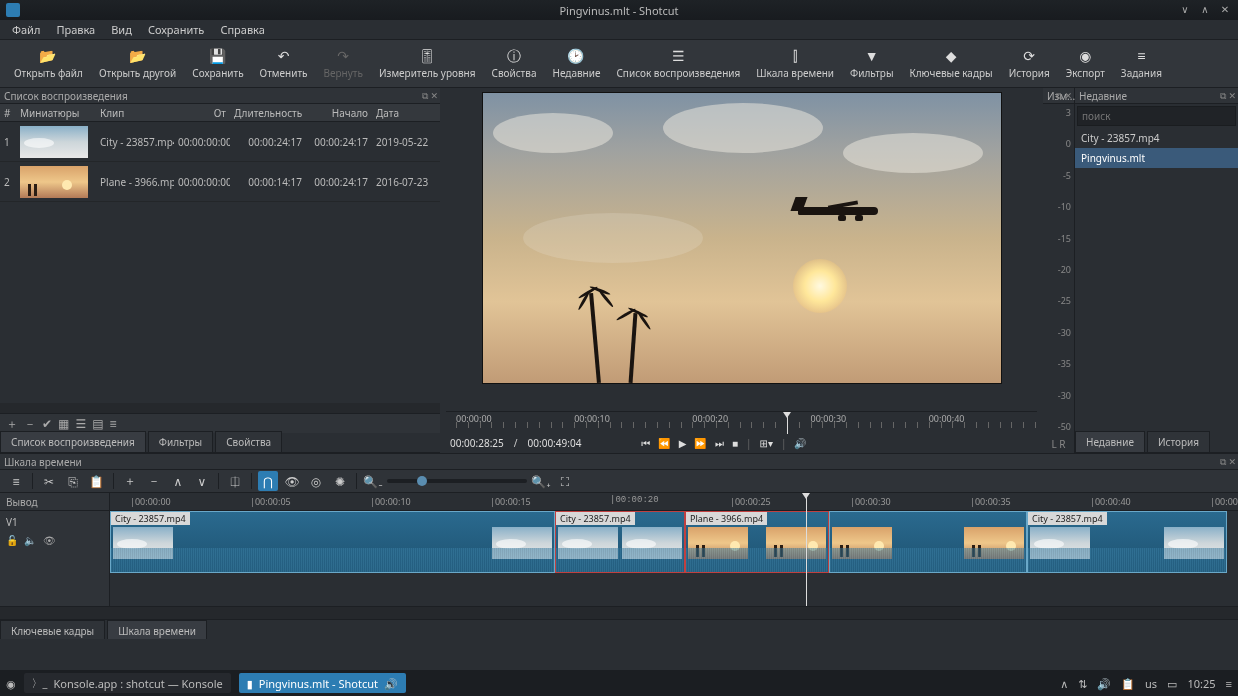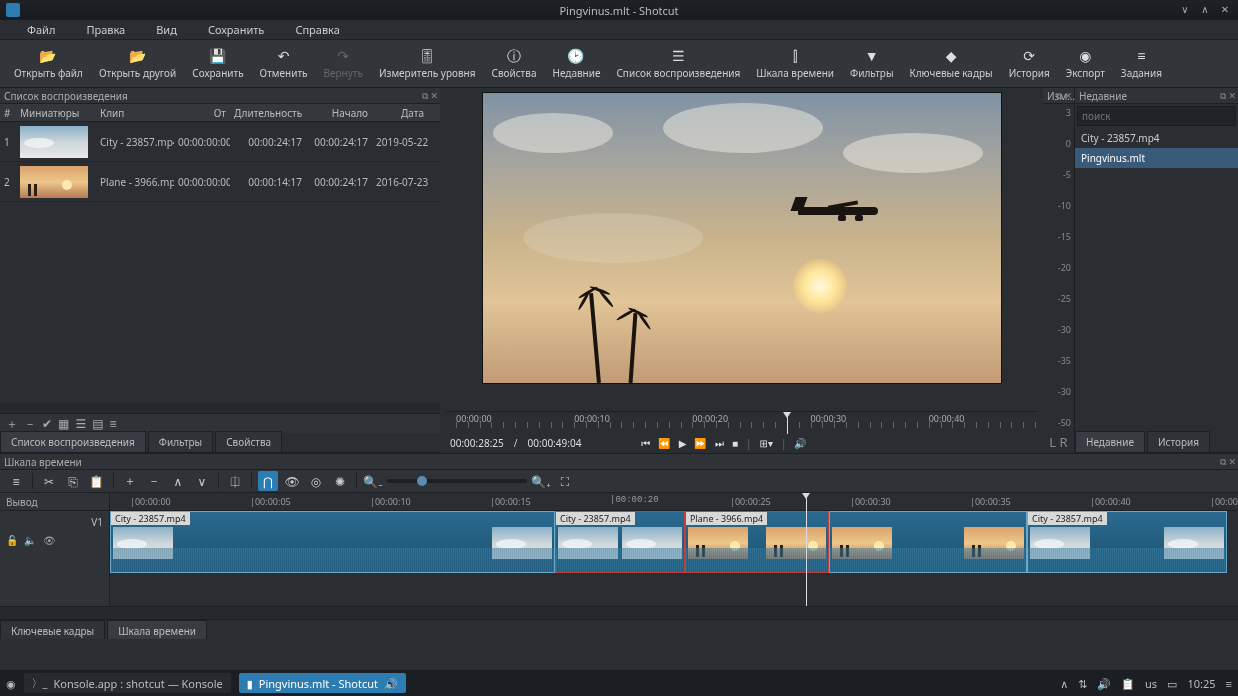--- a/index.html
+++ b/index.html
@@ -3,40 +3,40 @@
 <meta charset="utf-8">
 <style>
 * { margin:0; padding:0; box-sizing:border-box; font-family:"Noto Sans","Segoe UI",Arial,sans-serif; }
 body { width:1238px; height:696px; background:#2a2e33; color:#ccc; font-size:11px; overflow:hidden; }
 .titlebar { height:20px; background:linear-gradient(#1e2226,#181b1f); display:flex; align-items:center; justify-content:center; position:relative; color:#bbb; font-size:11px; }
 .titlebar .win-ctrls { position:absolute; right:6px; top:2px; display:flex; gap:6px; }
 .titlebar .win-ctrls span { width:14px; height:14px; display:flex; align-items:center; justify-content:center; font-size:10px; color:#aaa; cursor:pointer; }
 .titlebar .app-icon { position:absolute; left:6px; top:3px; width:14px; height:14px; background:#2d7db3; border-radius:2px; }
 
 .menubar { height:20px; background:#2a2e33; display:flex; align-items:center; padding:0 6px; gap:4px; font-size:11px; color:#ccc; border-bottom:1px solid #1c1f23; }
-.menubar div { padding:2px 6px; cursor:pointer;margin-left:15px; }
+.menubar div { padding:2px 6px; cursor:pointer; }
 
 .toolbar { height:48px; background:#32363b; display:flex; align-items:center; padding:0 6px; gap:0; border-bottom:1px solid #1c1f23; }
 .tb-btn { display:flex; flex-direction:column; align-items:center; justify-content:center; padding:3px 8px; cursor:pointer; color:#ccc; font-size:10px; min-width:48px; gap:2px; }
 .tb-btn .ico { width:16px; height:16px; display:flex; align-items:center; justify-content:center; font-size:14px; color:#ddd; }
 .tb-btn.disabled { color:#666; }
 .tb-btn.disabled .ico { color:#666; }
 
 .workspace { display:flex; height:365px; }
 .panel-left { width:440px; background:#2a2e33; display:flex; flex-direction:column; }
 .panel-center { flex:1; background:#2a2e33; display:flex; flex-direction:column; padding:0 2px; }
 .panel-right { width:195px; background:#2a2e33; display:flex; }
 
 .panel-header { height:16px; background:#2f3338; display:flex; align-items:center; padding:0 4px; font-size:10px; color:#aaa; position:relative; border-bottom:1px solid #1c1f23; }
 .panel-ctrls { position:absolute; right:2px; top:1px; display:flex; gap:2px; font-size:9px; color:#888; }
 
 .playlist-table { flex:1; background:#2a2e33; font-size:10px; color:#bbb; overflow:hidden; }
 .pl-head { display:flex; background:#34383d; height:18px; align-items:center; border-bottom:1px solid #1c1f23; }
 .pl-head div, .pl-row div { padding:2px 4px; white-space:nowrap; overflow:hidden; }
-.c-idx{width:16px;} .c-thumb{width:80px;} .c-clip{width:78px;} .c-in{width:56px; text-align:right;} .c-dur{width:76px; text-align:right;} .c-start{width:66px; text-align:right;} .c-date{width:56px; text-align:right;}
+.c-idx{width:16px;} .c-thumb{width:80px;} .c-clip{width:78px;} .c-in{width:56px; text-align:right;} .c-dur{width:76px; text-align:right;} .c-start{width:66px; text-align:right;} .c-date{width:56px; }
 .pl-row { display:flex; align-items:center; height:40px; border-bottom:1px solid #232629; }
 .pl-row .c-thumb { display:flex; align-items:center; }
 .thumb-sky { width:68px; height:32px; background:linear-gradient(#8ab0c8 0%,#cdd6da 50%,#e8e8e8 100%); position:relative; }
 .thumb-sky::after{content:"";position:absolute;left:4px;top:12px;width:30px;height:10px;background:rgba(255,255,255,.6);border-radius:50%;}
 .thumb-sunset { width:68px; height:32px; background:linear-gradient(#d9a26a 0%,#eec78a 50%,#b37a57 100%); position:relative; }
 .thumb-sunset::after{content:"";position:absolute;left:42px;top:14px;width:10px;height:10px;background:#ffe9b0;border-radius:50%;}
 .thumb-sunset::before{content:"";position:absolute;left:8px;bottom:2px;width:3px;height:12px;background:#2b1e14;box-shadow:6px 0 0 #2b1e14;}
 
 .pl-scroll { height:10px; background:#25282c; }
 .pl-tools { height:20px; background:#2f3338; display:flex; align-items:center; gap:6px; padding:0 6px; color:#aaa; font-size:12px; border-top:1px solid #1c1f23; }
@@ -67,34 +67,34 @@
 
 .transport { height:20px; background:#2a2e33; display:flex; align-items:center; gap:10px; padding:0 8px; font-size:10px; color:#ccc; }
 .transport .tc { color:#ddd; }
 .trans-btns { display:flex; gap:8px; font-size:10px; }
 .trans-btns span { cursor:pointer; color:#ddd; }
 
 .meter-panel { width:32px; background:#2a2e33; border-right:1px solid #1c1f23; display:flex; flex-direction:column; }
 .recent-panel { flex:1; background:#2a2e33; display:flex; flex-direction:column; }
 .meter-scale { flex:1; display:flex; flex-direction:column; justify-content:space-between; padding:2px 0; font-size:9px; color:#888; text-align:right; }
 .meter-scale div { padding-right:3px; }
-.meter-lr { font-size:13px; color:#888; text-align:center; padding:2px 0; }
+.meter-lr { font-size:10px; color:#888; text-align:center; padding:2px 0; }
 .search-inp { background:#202327; border:1px solid #1a1d20; color:#888; font-size:10px; padding:2px 4px; margin:2px; width:calc(100% - 4px); }
 .recent-item { font-size:10px; padding:3px 6px; cursor:pointer; }
 .recent-item.sel { background:#3a5a7a; color:#fff; }
 
 .timeline-hdr { height:16px; background:#2f3338; display:flex; align-items:center; padding:0 4px; font-size:10px; color:#aaa; border-top:1px solid #1c1f23; position:relative; }
 .timeline-tools { height:24px; background:#2f3338; display:flex; align-items:center; gap:4px; padding:0 6px; border-bottom:1px solid #1c1f23; border-top:1px solid #1c1f23; }
 .tl-btn { width:20px; height:20px; display:flex; align-items:center; justify-content:center; font-size:12px; color:#ccc; cursor:pointer; border-radius:2px; }
 .tl-btn.active { background:#2d7db3; color:#fff; }
 .tl-sep { width:1px; height:16px; background:#1c1f23; margin:0 2px; }
 .zoom-slider { width:140px; height:4px; background:#1c1f23; position:relative; border-radius:2px; }
 .zoom-slider .thumb { position:absolute; left:30px; top:-3px; width:10px; height:10px; background:#5a8db0; border-radius:50%; }
 
-.timeline-body { height:114px; background:#2a2e33; display:flex; border-bottom:1px solid #1c1f23;text-align:right; }
+.timeline-body { height:114px; background:#2a2e33; display:flex; border-bottom:1px solid #1c1f23; }
 .tl-left { width:110px; background:#2f3338; border-right:1px solid #1c1f23; }
 .tl-out-row { height:18px; display:flex; align-items:center; padding:0 6px; font-size:10px; color:#aaa; border-bottom:1px solid #1c1f23; }
 .tl-track-hdr { height:62px; padding:4px 6px; font-size:10px; color:#bbb; background:#2f3338; }
 .tl-track-hdr .icons { margin-top:4px; display:flex; gap:6px; font-size:10px; color:#aaa; }
 .tl-right { flex:1; position:relative; overflow:hidden; }
 .tl-ruler { height:18px; background:#2a2e33; position:relative; font-size:9px; color:#999; border-bottom:1px solid #1c1f23; }
 .tl-ruler .t{position:absolute;top:2px;}
 .tl-track { height:62px; background:#2a2e33; position:relative; }
 .clip { position:absolute; top:0; height:62px; background:linear-gradient(#2a6a8f,#1e5270); border:1px solid #6aa8c8; overflow:hidden; }
 .clip .label { position:absolute; top:0; left:0; background:#d8d8d8; color:#222; font-size:9px; padding:0 4px; white-space:nowrap; }

